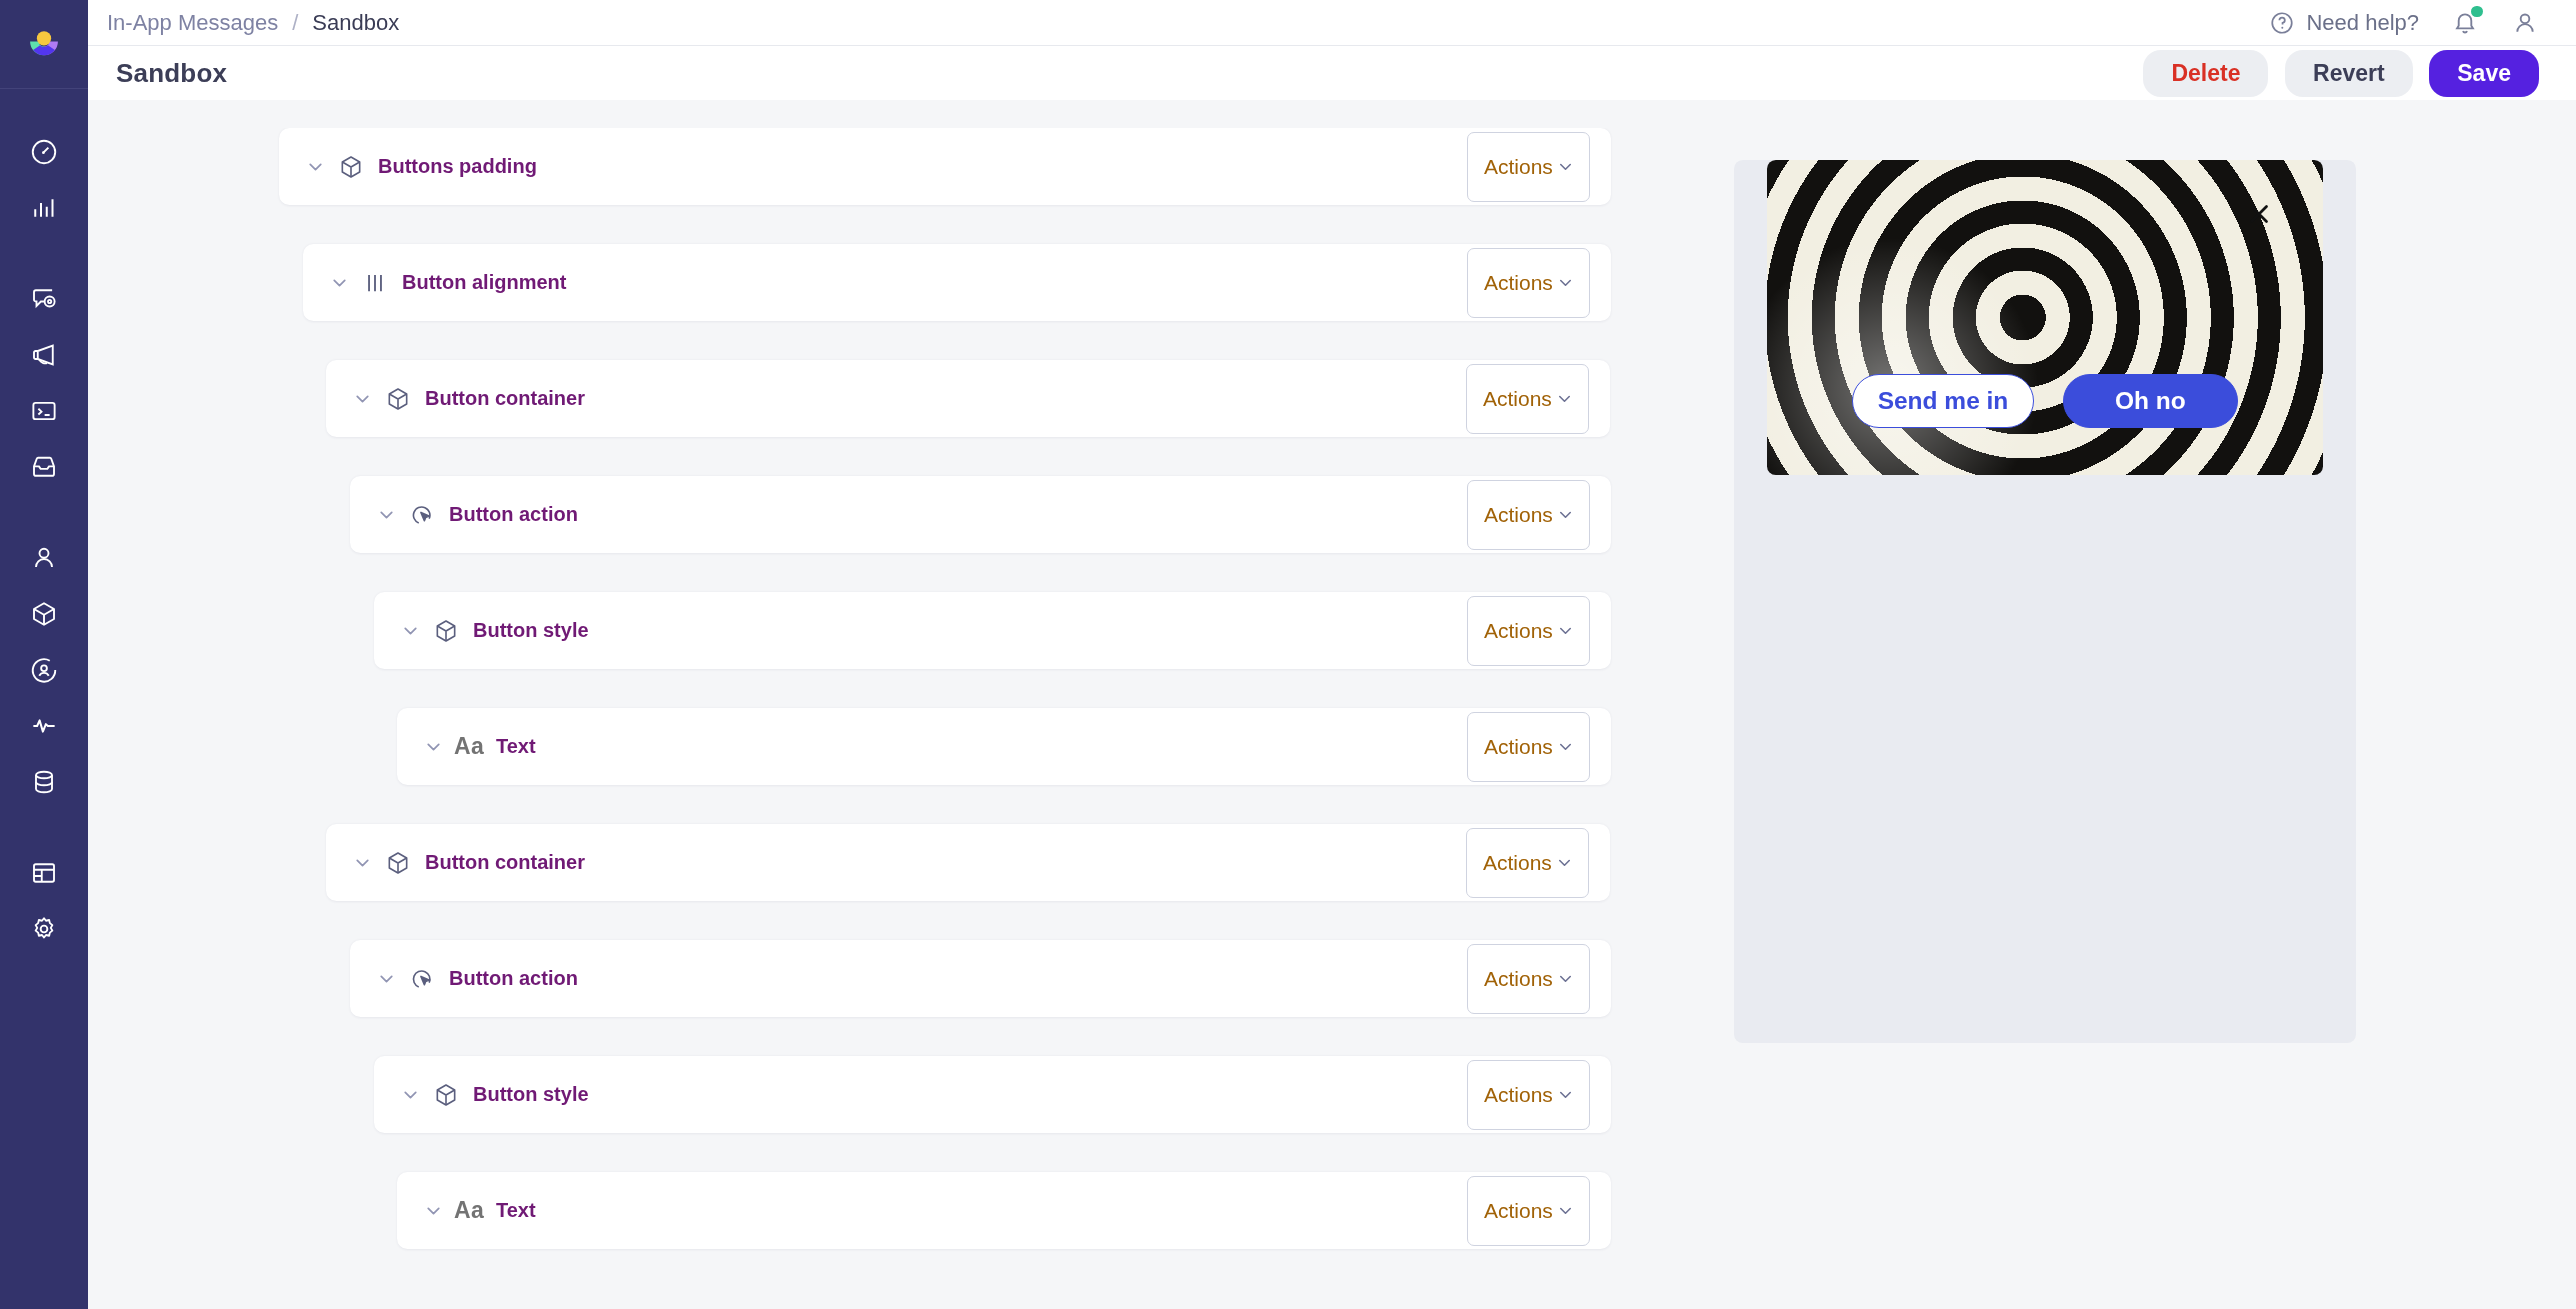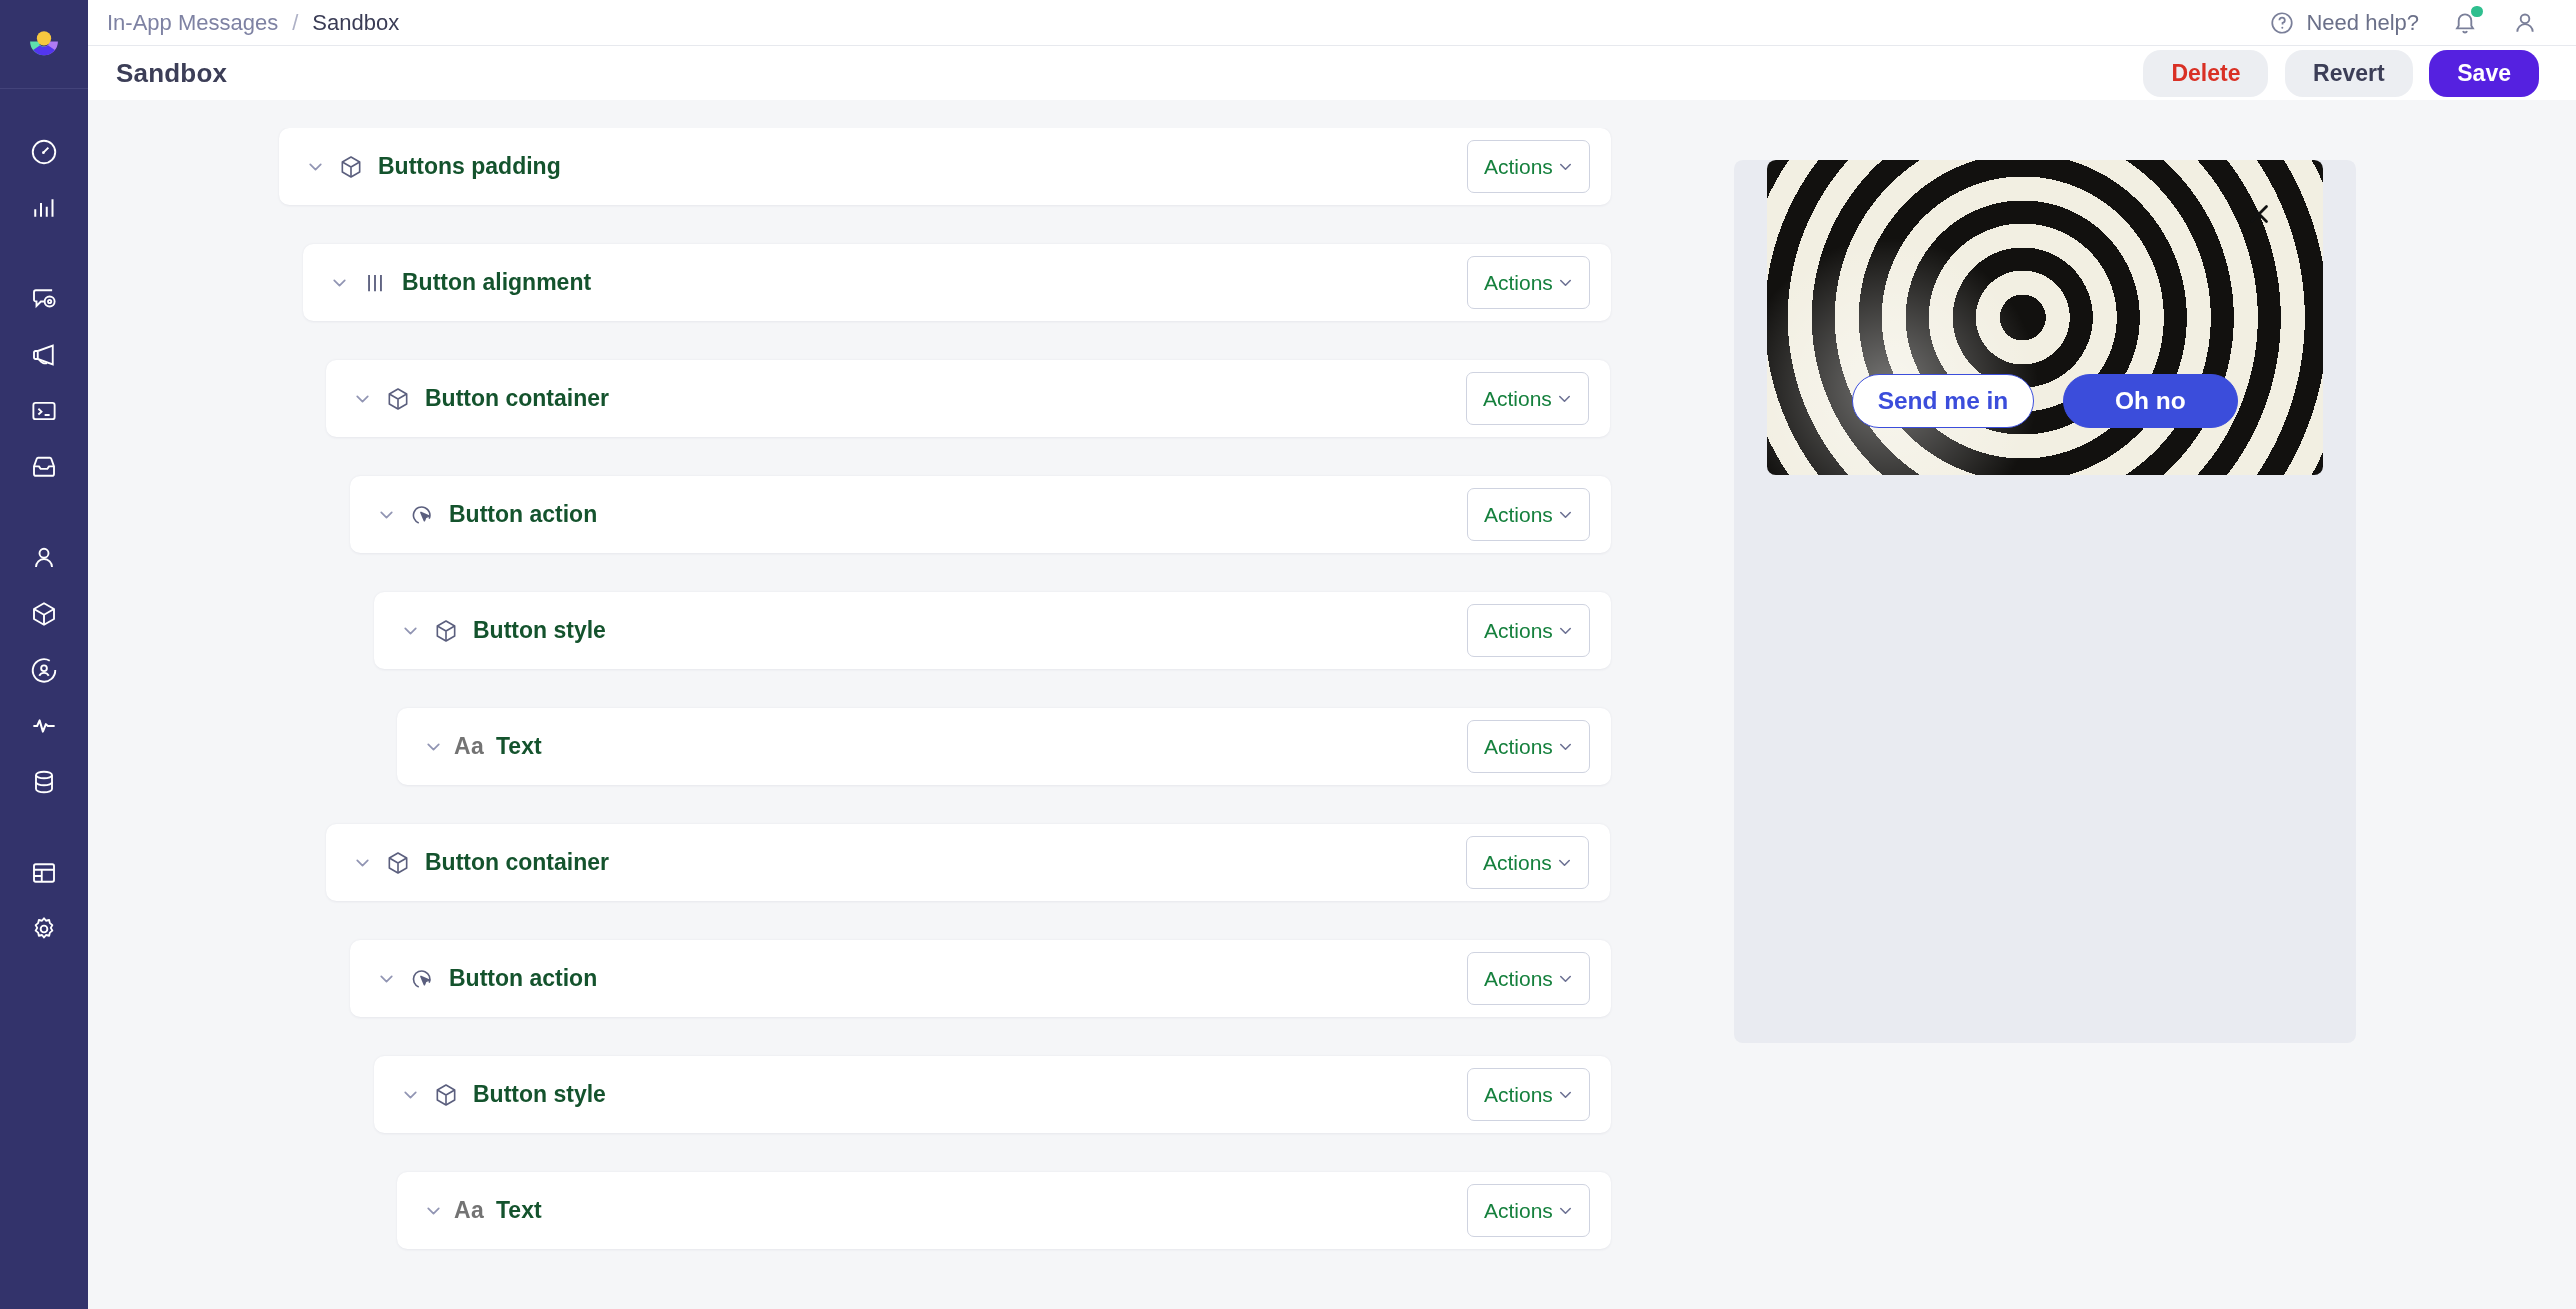--- a/index.html
+++ b/index.html
@@ -92,29 +92,29 @@
     box-shadow: 0 0.9px 2.6px rgba(40,45,80,0.07);
     height: 77px;
     margin-bottom: 39px;
     display: flex; align-items: center;
     padding-left: 26px; padding-right: 21px;
     cursor: pointer;
   }
   .row-chevron { display: flex; align-items: center; width: 26px; color: #9195b3; }
   .row-icon { display: flex; align-items: center; justify-content: center; width: 40px; color: #5b5f7e; }
   .row-icon-aa { font-size: 23px; color: #737373; font-weight: bold; letter-spacing: 0.3px; }
-  .row-label { font-size: 23px; font-weight: bold; color: #14532d; margin-left: 7px; white-space: nowrap; }
+  .row-label { font-size: 20px; font-weight: bold; color: #701a75; margin-left: 7px; white-space: nowrap; }
   .row-actions { margin-left: auto; }
   .actions-select {
-    width: 123px; height: 53px;
+    width: 123px; height: 70px;
     border: 0.9px solid #cfd3e0; border-radius: 7px;
     background: #ffffff;
     display: flex; align-items: center; justify-content: space-between;
     padding: 0 14px 0 16px;
-    font-size: 21px; color: #15803d;
+    font-size: 21px; color: #a16207;
     cursor: pointer;
   }
   .actions-select .chev { color: #6c7193; display: flex; align-items: center; }
 
   
   .preview-col { flex: 1; padding-right: 0; }
   .preview-panel {
     margin-left: 16px;
     width: 622px; height: 883px;
     background: #e9ebf1;

